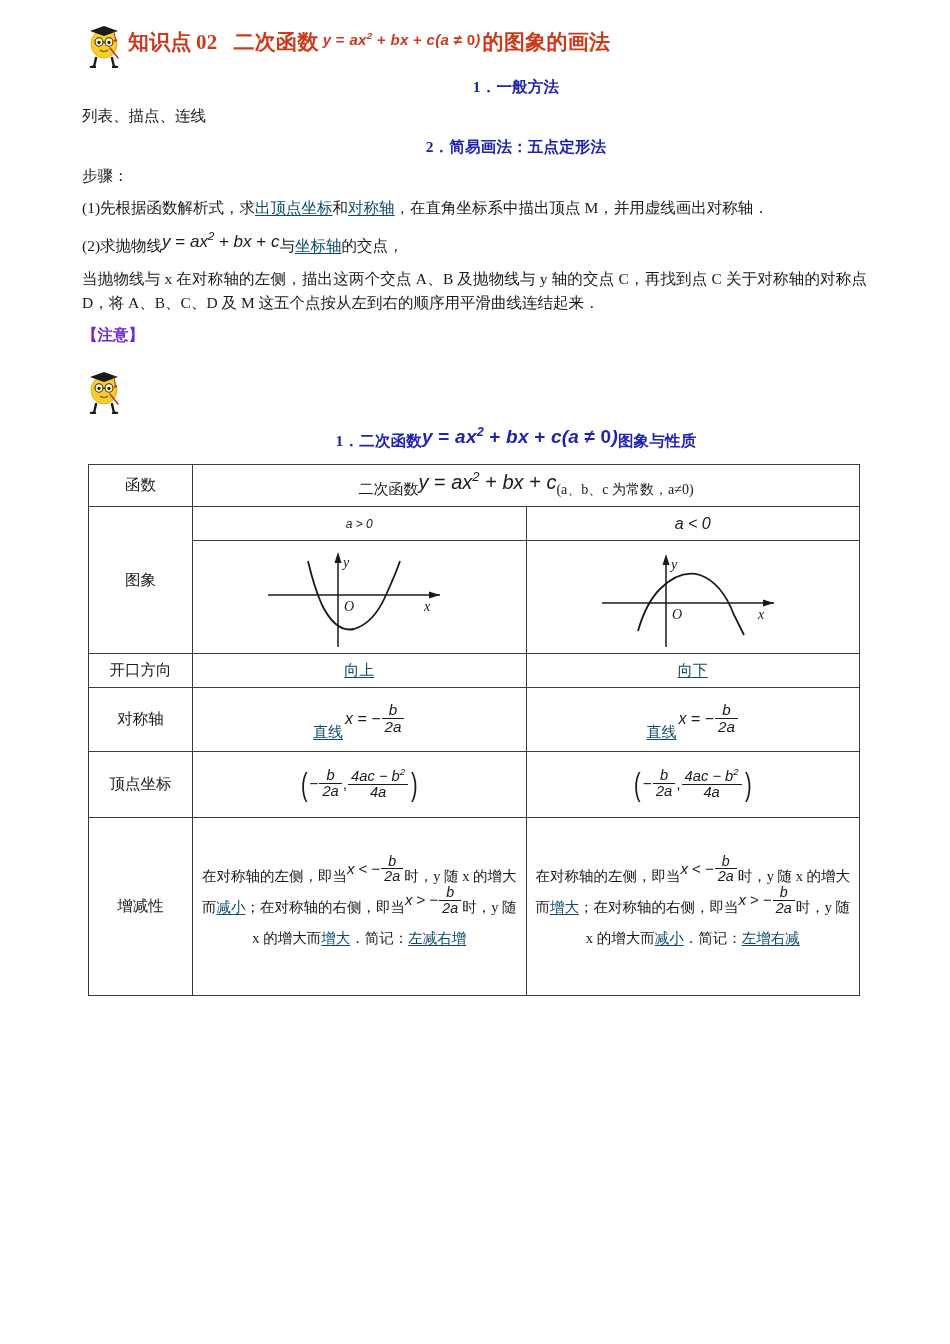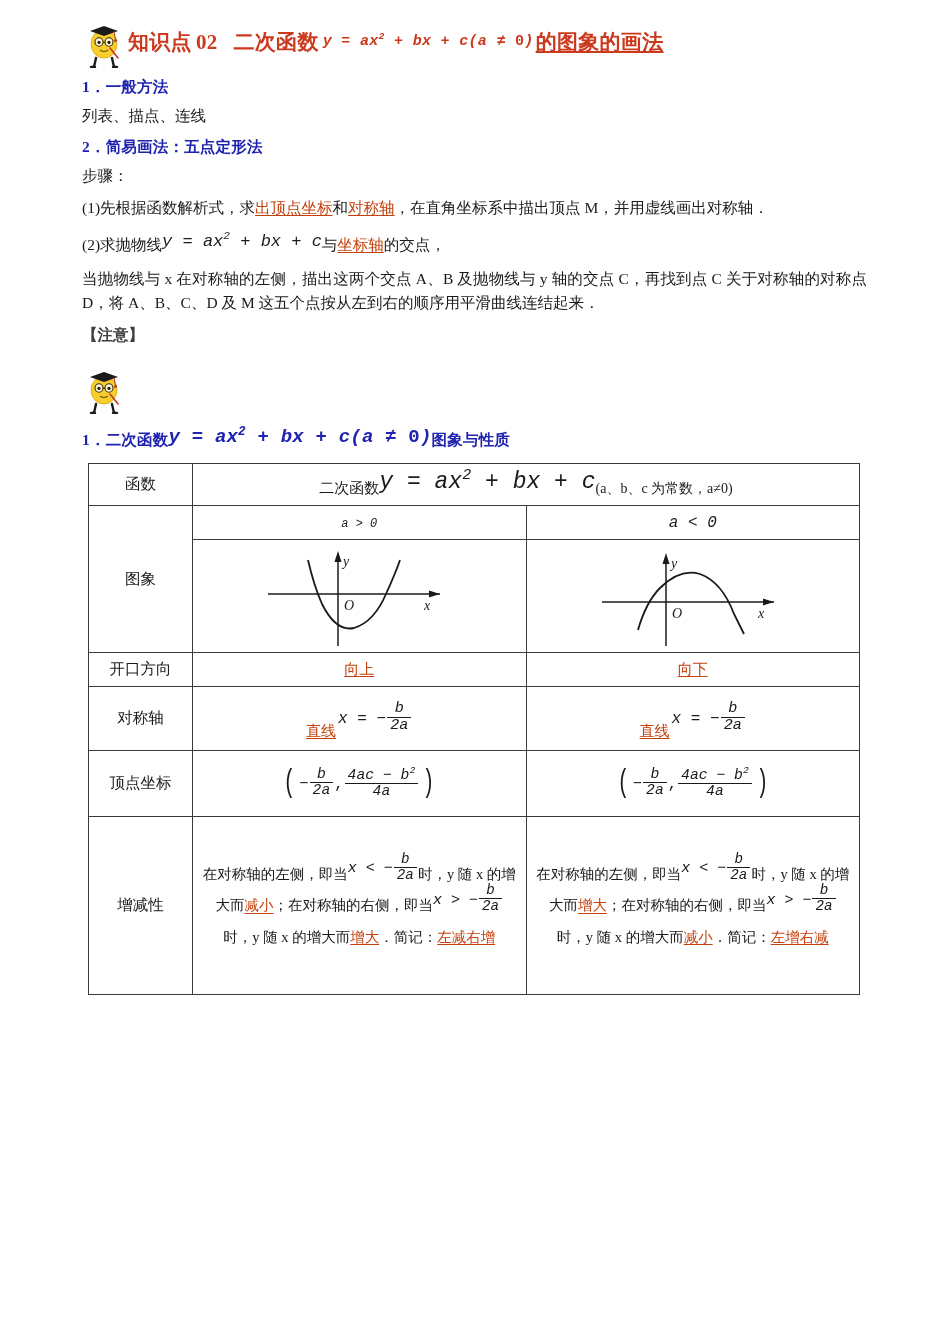--- a/index.html
+++ b/index.html
@@ -23,55 +23,56 @@
     color: #CC3A1E;
     font-size: 21px;
     font-weight: 700;
     letter-spacing: 0.3px;
     white-space: nowrap;
   }
   .kp-heading .kp-text { line-height: 1.1; }
   .kp-heading .kp-label { margin-right: 4px; }
   .kp-heading .kp-num { font-family: "Liberation Serif", serif; margin-right: 16px; }
   .kp-heading .kp-sub { margin-right: 4px; }
-  .kp-heading .kp-tail { margin-left: 2px; text-decoration: underline; }
+  .kp-heading .kp-tail { margin-left: 2px; }
 
   
   .scholar-icon {
     width: 42px; height: 50px;
     position: relative;
     flex: 0 0 42px;
     margin-left: -2px;
     margin-right: 2px;
   }
 
   
   .sec-title {
     color: #1F23B0;
     font-weight: 700;
     font-size: 15.5px;
     margin: 9px 0 0 82px;
     letter-spacing: 0.2px;
+    text-align: center;
   }
   .para {
     font-size: 15.5px;
     margin: 8px 0 0 82px;
     line-height: 1.55;
     max-width: 790px;
     color: #1a1a1a;
   }
   .para.tight { margin-top: 6px; }
   .para.just { text-align: justify; text-justify: inter-ideograph; }
 
-  .hl { color: #c2410c; text-decoration: underline; text-underline-offset: 2px; }
-  .note-title { color: #404040; font-weight: 700; font-size: 15.5px; margin: 10px 0 0 82px; }
+  .hl { color: #0c4a6e; text-decoration: underline; text-underline-offset: 2px; }
+  .note-title { color: #6d28d9; font-weight: 700; font-size: 15.5px; margin: 10px 0 0 82px; }
 
   
   .math {
-    font-family: Liberation Mono, monospace;
+    font-family: Liberation Sans, sans-serif;
     font-style: italic;
     white-space: nowrap;
   }
   .math .op { font-style: normal; }
   .math .num { font-style: normal; }
   .math-red { color: #CC3A1E; }
   .math-blue { color: #1F23B0; font-weight: 700; }
   .sup { font-size: 0.66em; vertical-align: super; font-style: italic; }
 
   .raise { position: relative; top: -4px; font-size: 15px; }
@@ -205,21 +206,21 @@
   <div class="sec-title" style="margin-top:14px">
     <span>1．</span><span>二次函数</span><span class="math math-blue" style="font-size:19px;position:relative;top:-3px">y<span class="op"> = </span>ax<span class="sup">2</span><span class="op"> + </span>bx<span class="op"> + </span>c(a<span class="op"> ≠ </span><span class="num">0</span>)</span><span>图象与性质</span>
   </div>
 
   <table class="prop-table">
     <tbody>
 
       <tr>
         <td class="rowlabel">函数</td>
         <td class="wide" colspan="2" style="height:42px">
-          <span>二次函数</span><span class="math" style="font-size:23px;position:relative;top:-4px">y<span class="op"> = </span>ax<span class="sup">2</span><span class="op"> + </span>bx<span class="op"> + </span>c</span><span style="font-size:14px">(a、b、c 为常数，a≠0)</span>
+          <span>二次函数</span><span class="math" style="font-size:20px;position:relative;top:-4px">y<span class="op"> = </span>ax<span class="sup">2</span><span class="op"> + </span>bx<span class="op"> + </span>c</span><span style="font-size:14px">(a、b、c 为常数，a≠0)</span>
         </td>
       </tr>
 
       <tr>
         <td class="rowlabel" rowspan="2">图象</td>
         <td class="cell" style="height:34px">
           <span class="math" style="font-size:12px">a &gt; 0</span>
         </td>
         <td class="cell">
           <span class="math" style="font-size:16px">a &lt; 0</span>

